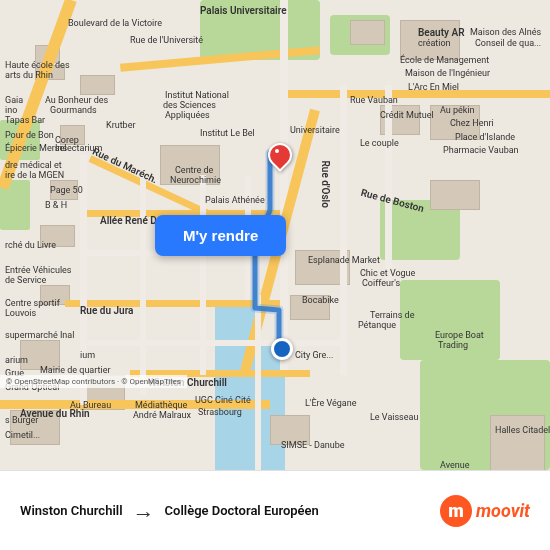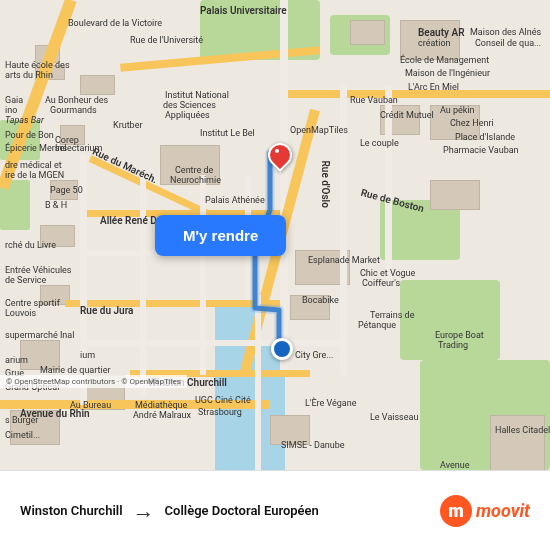--- a/index.html
+++ b/index.html
@@ -333,35 +333,35 @@
   <span class="map-label" style="top:38px;left:475px;">Conseil de qua...</span>
   <span class="map-label" style="top:55px;left:400px;">École de Management</span>
   <span class="map-label" style="top:68px;left:405px;">Maison de l'Ingénieur</span>
   <span class="map-label" style="top:82px;left:408px;">L'Arc En Miel</span>
   <span class="map-label" style="top:95px;left:350px;">Rue Vauban</span>
   <span class="map-label" style="top:110px;left:380px;">Crédit Mutuel</span>
   <span class="map-label" style="top:105px;left:440px;">Au pékin</span>
   <span class="map-label" style="top:118px;left:450px;">Chez Henri</span>
   <span class="map-label" style="top:132px;left:448px;margin-left:7px;">Place d'Islande</span>
   <span class="map-label" style="top:145px;left:443px;">Pharmacie Vauban</span>
-  <span class="map-label" style="top:125px;left:290px;">OpenMapTiles</span>
+  <span class="map-label" style="top:125px;left:290px;">Universitaire</span>
   <span class="map-label" style="top:138px;left:360px;">Le couple</span>
 
   <span class="map-label" style="top:60px;left:5px;">Haute école des</span>
   <span class="map-label" style="top:70px;left:5px;">arts du Rhin</span>
   <span class="map-label" style="top:95px;left:5px;">Gaia</span>
   <span class="map-label" style="top:105px;left:5px;">ino</span>
-  <span class="map-label" style="top:115px;left:5px;font-style:italic;">Tapas Bar</span>
+  <span class="map-label" style="top:115px;left:5px;">Tapas Bar</span>
   <span class="map-label" style="top:130px;left:5px;">Pour de Bon</span>
   <span class="map-label" style="top:143px;left:5px;">Épicerie Mersel</span>
   <span class="map-label" style="top:160px;left:5px;">dre médical et</span>
   <span class="map-label" style="top:170px;left:5px;">ire de la MGEN</span>
   <span class="map-label" style="top:95px;left:45px;">Au Bonheur des</span>
   <span class="map-label" style="top:105px;left:50px;">Gourmands</span>
-  <span class="map-label" style="top:120px;left:72px;padding-left:41px;">Krutber</span>
+  <span class="map-label" style="top:120px;left:65px;padding-left:41px;">Krutber</span>
   <span class="map-label" style="top:135px;left:55px;">Corep</span>
   <span class="map-label" style="top:143px;left:55px;">Insectarium</span>
   <span class="map-label" style="top:185px;left:50px;">Page 50</span>
   <span class="map-label" style="top:200px;left:45px;">B &amp; H</span>
   <span class="map-label" style="top:240px;left:5px;">rché du Livre</span>
   <span class="map-label" style="top:265px;left:5px;">Entrée Véhicules</span>
   <span class="map-label" style="top:275px;left:5px;">de Service</span>
   <span class="map-label" style="top:298px;left:5px;">Centre sportif</span>
   <span class="map-label" style="top:308px;left:5px;">Louvois</span>
   <span class="map-label" style="top:330px;left:5px;">supermarché Inal</span>

